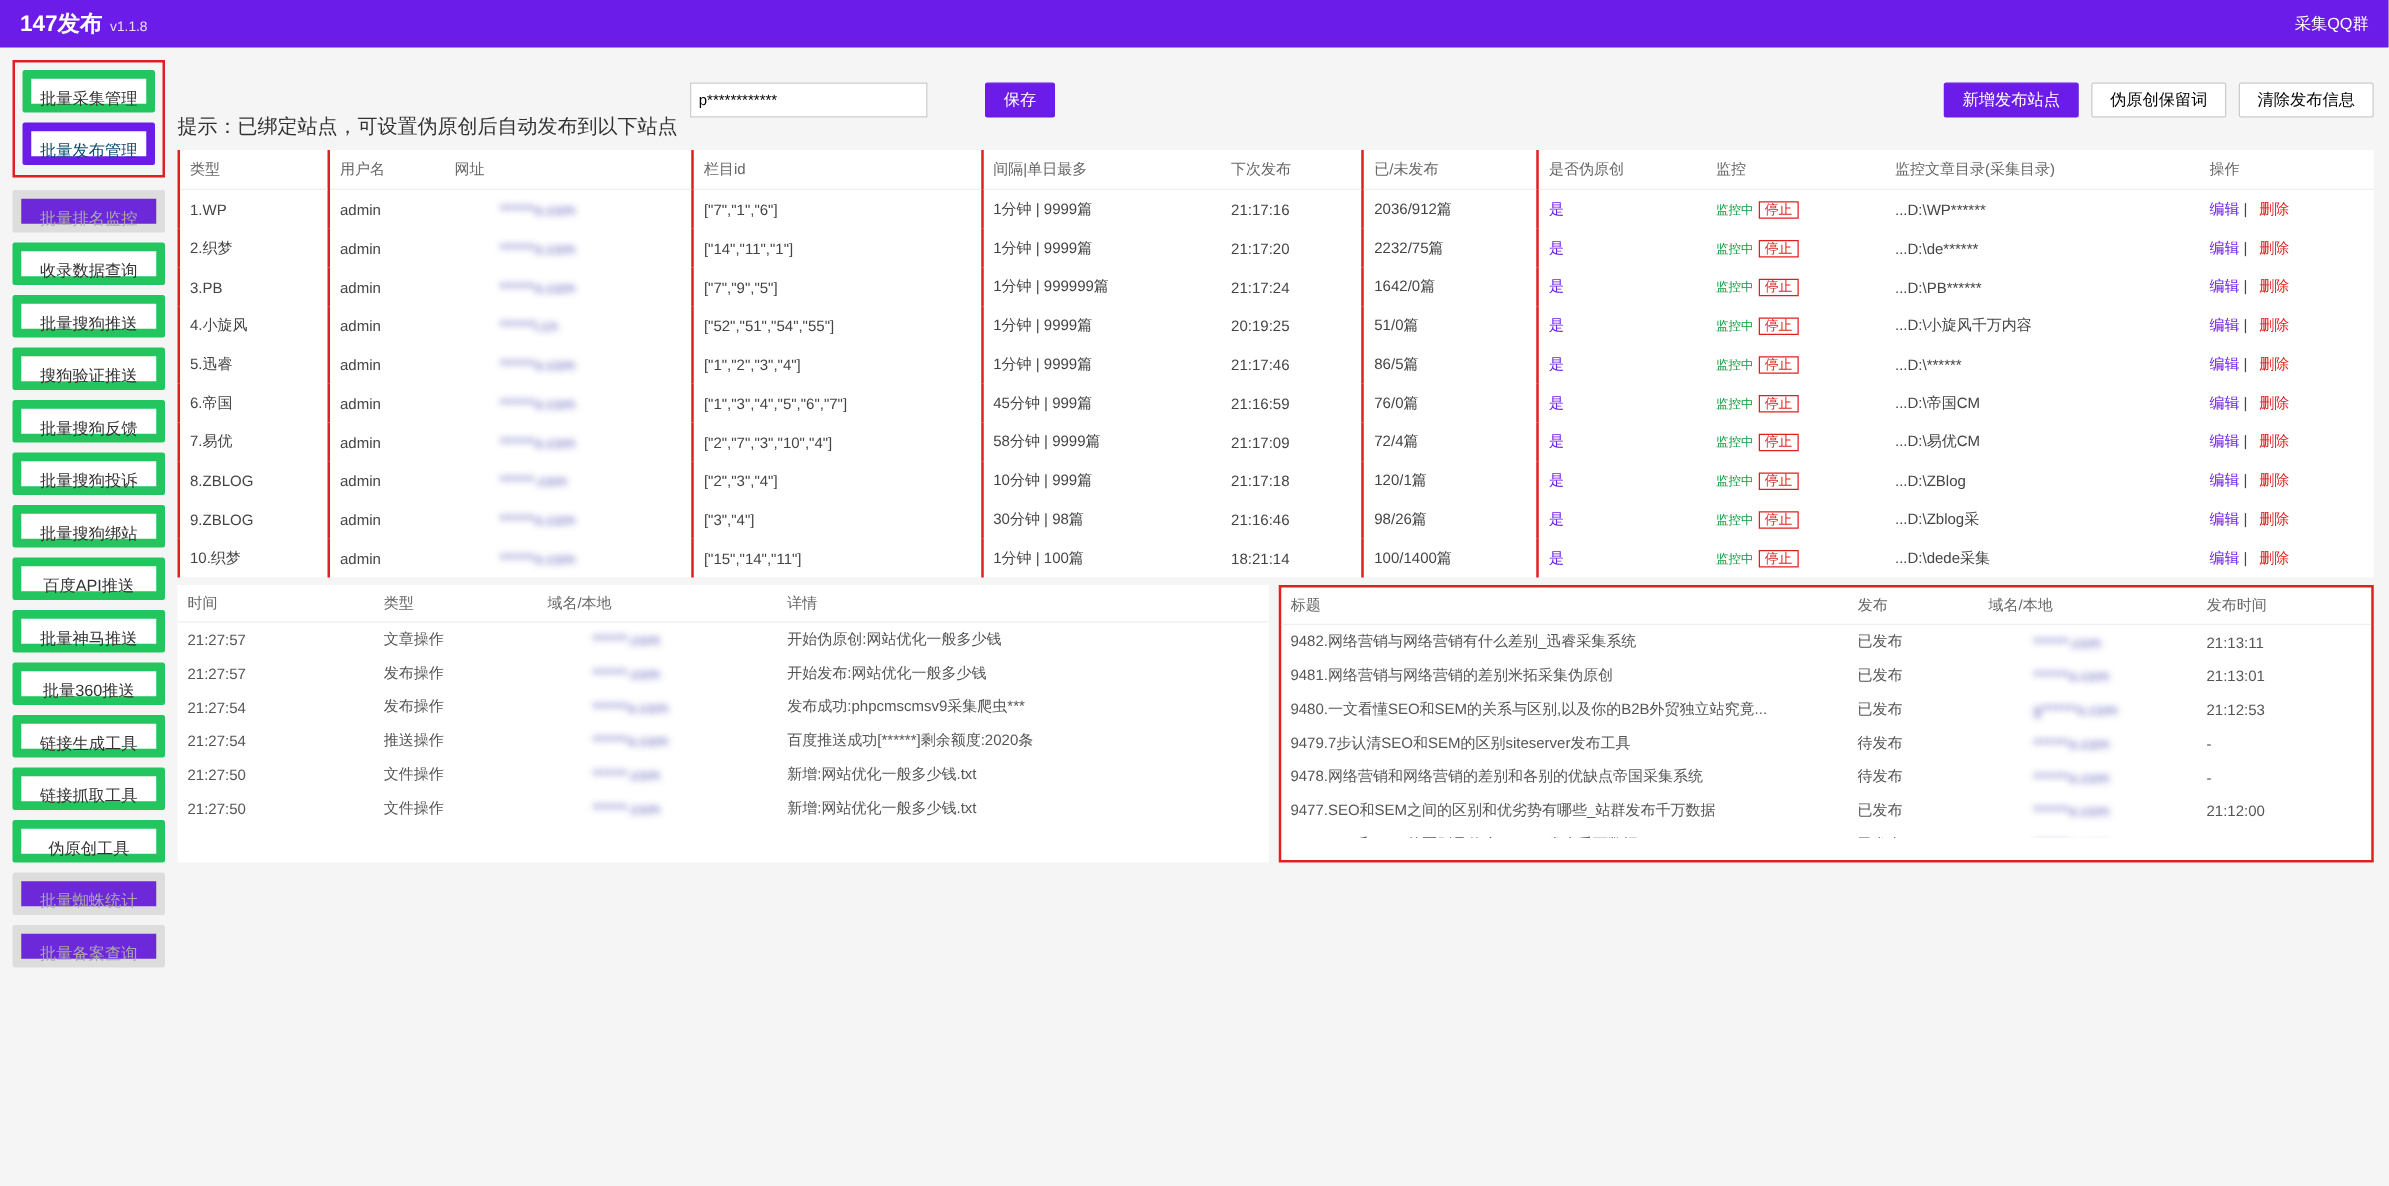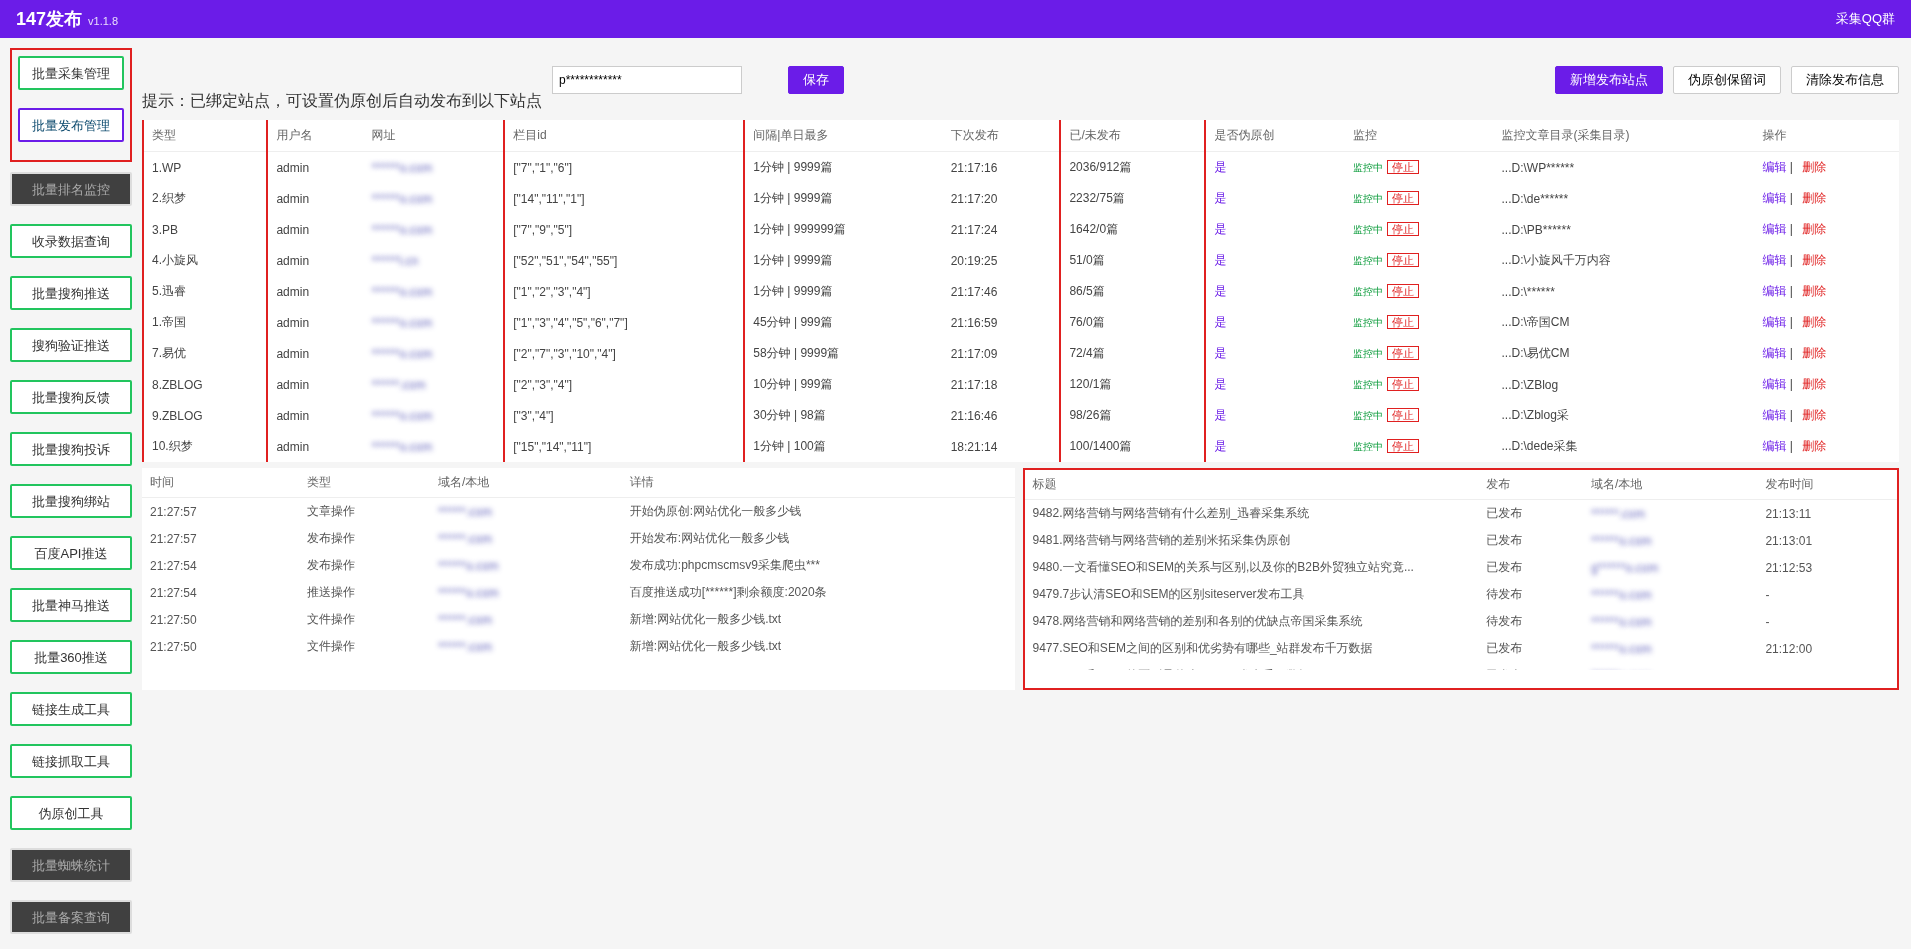--- a/index.html
+++ b/index.html
@@ -4,40 +4,40 @@
 <style>
 *{margin:0;padding:0;box-sizing:border-box;font-family:"Microsoft YaHei",Arial,sans-serif;}
 body{background:#f5f5f5;font-size:12px;color:#333;}
 .header{background:#6b1ce8;color:#fff;height:38px;display:flex;align-items:center;padding:0 16px;justify-content:space-between;}
 .header-left{display:flex;align-items:baseline;gap:6px;}
 .header-title{font-size:18px;font-weight:bold;}
 .header-ver{font-size:11px;opacity:.85;}
 .header-right{font-size:13px;cursor:pointer;}
 .main{display:flex;}
 .sidebar{width:142px;padding:10px 10px;flex-shrink:0;}
-.side-btn{display:block;width:100%;height:34px;line-height:32px;text-align:center;background:#fff;border:2px solid #22c55e;margin-bottom:18px;font-size:13px;color:#333;cursor:pointer;border-radius:2px;}
+.side-btn{display:block;width:100%;height:34px;line-height:32px;text-align:center;background:#fff;border:7px solid #22c55e;margin-bottom:8px;font-size:13px;color:#333;cursor:pointer;border-radius:2px;}
 .side-btn.active{color:#0c4a6e;border-color:#6b1ce8;}
-.side-btn.disabled{background:#404040;color:#aaa;cursor:not-allowed;border-color:#ddd;}
+.side-btn.disabled{background:#6d28d9;color:#aaa;cursor:not-allowed;border-color:#ddd;}
 .content{flex:1;padding:10px 12px 0 0;}
 .topbar{display:flex;align-items:center;gap:10px;margin-bottom:8px;}
 .tip-text{font-size:16px;color:#333;margin-top:43px;}
 .token-input{height:28px;width:190px;border:1px solid #ccc;padding:0 6px;font-size:12px;}
 .btn{height:28px;padding:0 14px;border:1px solid #ccc;background:#fff;font-size:13px;cursor:pointer;border-radius:2px;}
 .btn-primary{background:#6b1ce8;color:#fff;border-color:#6b1ce8;margin-left:36px;}
 .spacer{flex:1;}
 .table{width:100%;border-collapse:collapse;background:#fff;}
 .table th,.table td{padding:7px 8px;text-align:left;font-size:12px;white-space:nowrap;overflow:hidden;text-overflow:ellipsis;}
 .table th{color:#666;font-weight:normal;border-bottom:1px solid #eee;}
 .table td{color:#444;}
 .mon-on{color:#0a9b3a;font-size:10px;}
 .mon-stop{color:#e02020;border:1px solid #e02020;padding:0 4px;font-size:11px;margin-left:4px;}
 .op-edit{color:#6b1ce8;cursor:pointer;}
 .op-del{color:#e02020;cursor:pointer;margin-left:6px;}
 .yes{color:#6b1ce8;}
-.blur{color:transparent;text-shadow:0 0 5px rgba(80,80,180,.9);user-select:none;}
+.blur{color:transparent;text-shadow:0 0 5px rgba(80,80,180,.9);user-select:none;margin-left:36px;}
 .logs{display:flex;gap:8px;margin-top:6px;}
 .log-panel{flex:1;background:#fff;overflow:hidden;}
 .log-panel table{width:100%;border-collapse:collapse;}
 .log-panel th{padding:6px 8px;font-size:12px;color:#666;text-align:left;font-weight:normal;border-bottom:1px solid #eee;}
 .log-panel td{padding:5px 8px;font-size:12px;color:#555;white-space:nowrap;overflow:hidden;text-overflow:ellipsis;}
 .log-scroll{height:170px;overflow-y:auto;}
 .hscroll{height:18px;overflow-x:scroll;}
 .hscroll-inner{width:120%;height:1px;}
 .hl-box{border:2px solid #e02020;}
 th.hl,td.hl{border-left:2px solid #e02020;border-right:2px solid #e02020;}
@@ -163,21 +163,21 @@
             <td class="hl">["1","2","3","4"]</td>
             <td>1分钟 | 9999篇</td>
             <td>21:17:46</td>
             <td class="hl">86/5篇</td>
             <td><span class="yes">是</span></td>
             <td><span class="mon-on">监控中</span><span class="mon-stop">停止</span></td>
             <td>...D:\******</td>
             <td><span class="op-edit">编辑</span> | <span class="op-del">删除</span></td>
           </tr>
           <tr>
-            <td class="hl">1.帝国</td>
+            <td class="hl">6.帝国</td>
             <td>admin</td>
             <td><span class="blur">******o.com</span></td>
             <td class="hl">["1","3","4","5","6","7"]</td>
             <td>45分钟 | 999篇</td>
             <td>21:16:59</td>
             <td class="hl">76/0篇</td>
             <td><span class="yes">是</span></td>
             <td><span class="mon-on">监控中</span><span class="mon-stop">停止</span></td>
             <td>...D:\帝国CM</td>
             <td><span class="op-edit">编辑</span> | <span class="op-del">删除</span></td>

